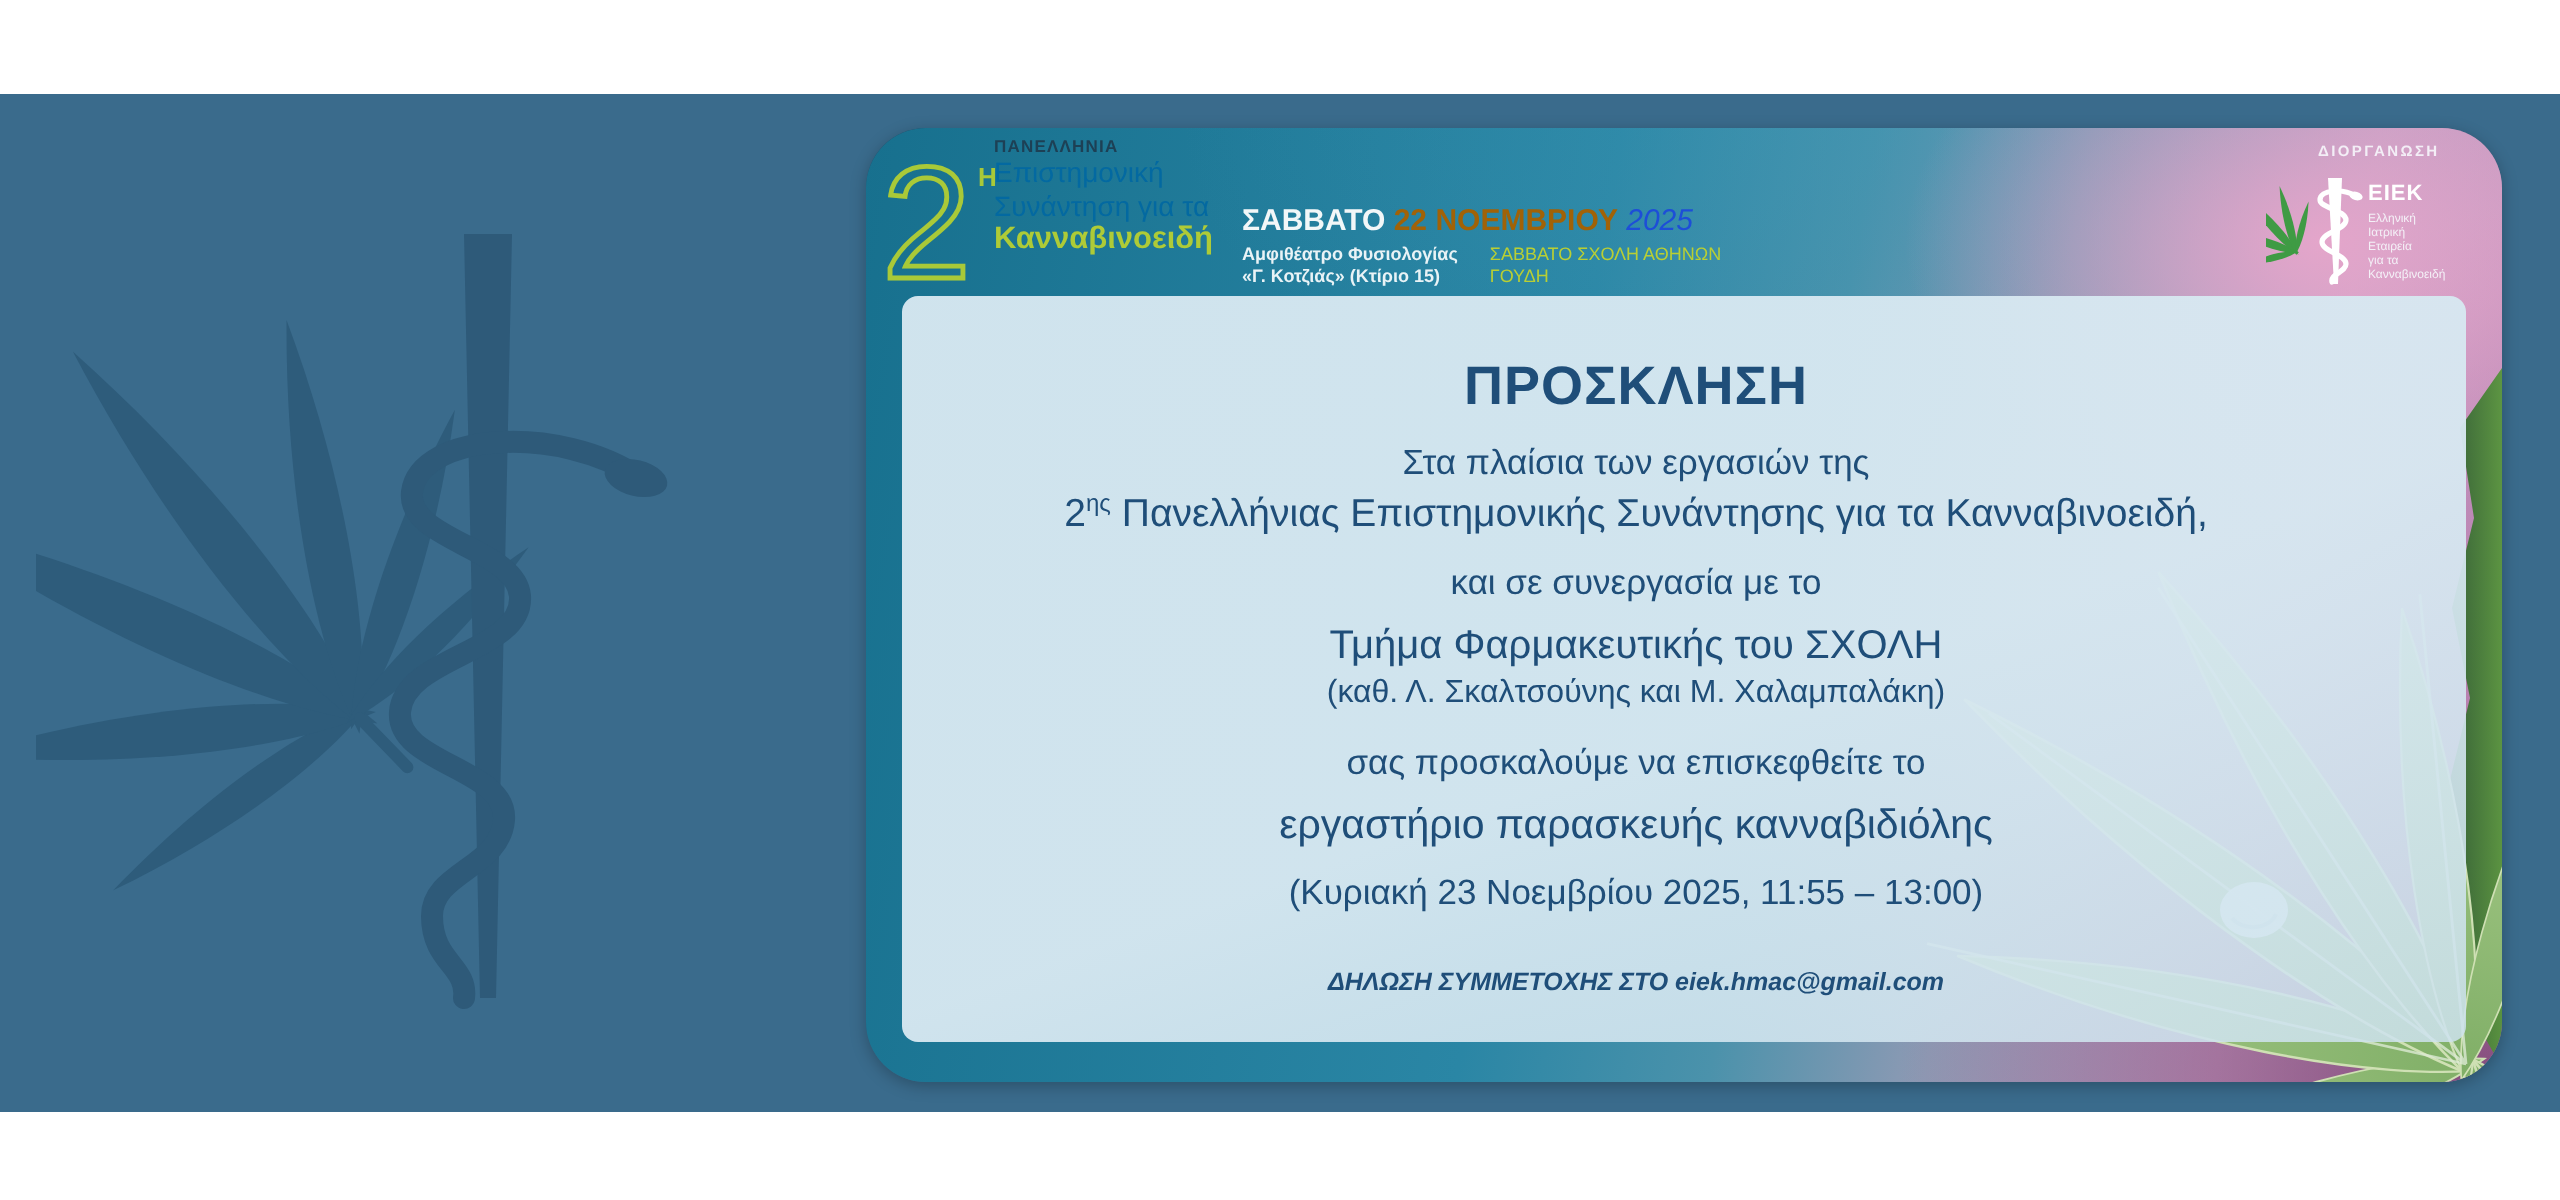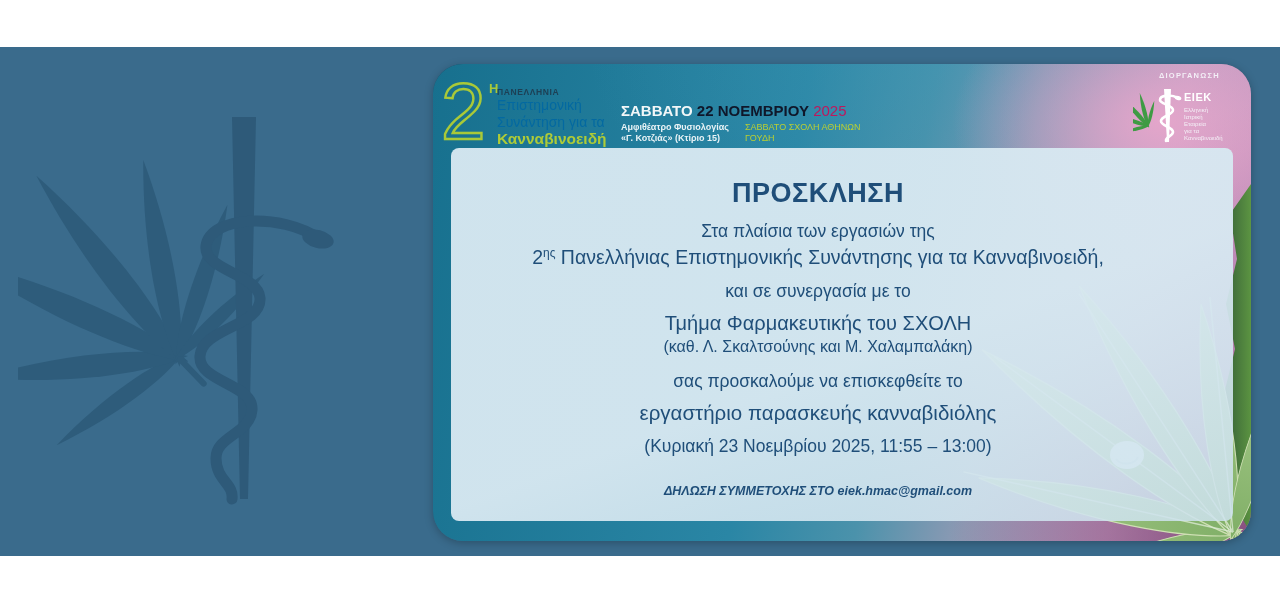--- a/index.html
+++ b/index.html
@@ -43,29 +43,29 @@
   .l5 { margin-top:2px; font-size:16px; line-height:20px; }
   .l6 { margin-top:13px; }
   .l7 { margin-top:8px; font-size:20.5px; line-height:25px; }
   .l8 { margin-top:10px; }
   .footer-line { margin-top:27px; font-size:12.5px; font-weight:bold; font-style:italic; }
   sup.ord { font-size:12px; vertical-align:super; line-height:0; }
 
   
   .hdr { position:absolute; inset:0; z-index:2; }
   .logo-2 { position:absolute; left:8px; top:11px; }
-  .logo-text { position:absolute; left:64px; top:23px; }
+  .logo-text { position:absolute; left:64px; top:4px; }
   .lt-series { font-size:8.5px; font-weight:bold; color:#1d4055; letter-spacing:.6px; }
   .lt-line   { font-size:14px; color:#0369a1; line-height:16.5px; }
   .lt-accent { font-size:15.5px; font-weight:bold; color:#aecb37; line-height:17px; }
 
   .date-block { position:absolute; left:188px; top:38px; }
   .date-main  { font-size:15px; font-weight:bold; color:#f2f7f8; white-space:nowrap; }
-  .date-main .grn { color:#0f172a; }
-  .date-main .yr  { font-weight:normal; color:#be185d; }
+  .date-main .grn { color:#a16207; }
+  .date-main .yr  { font-weight:normal; color:#1d4ed8;font-style:italic; }
   .venue-row { display:flex; gap:16px; margin-top:3px; }
   .venue-col { font-size:9px; line-height:10.5px; font-weight:bold; color:#e9f3f6; }
   .venue-col.grn { color:#b9cf33; font-weight:normal; }
 
   .org-label { position:absolute; left:726px; top:7px; width:88px; text-align:left;
                font-size:7.5px; font-weight:bold; letter-spacing:1.2px; color:#f3eef6; }
   .org-logo  { position:absolute; left:700px; top:22px; }
   .org-name  { position:absolute; left:751px; top:27px; font-size:11px; font-weight:bold;
                color:#ffffff; letter-spacing:.5px; }
   .org-sub   { position:absolute; left:751px; top:43px; font-size:6px; line-height:7px;

